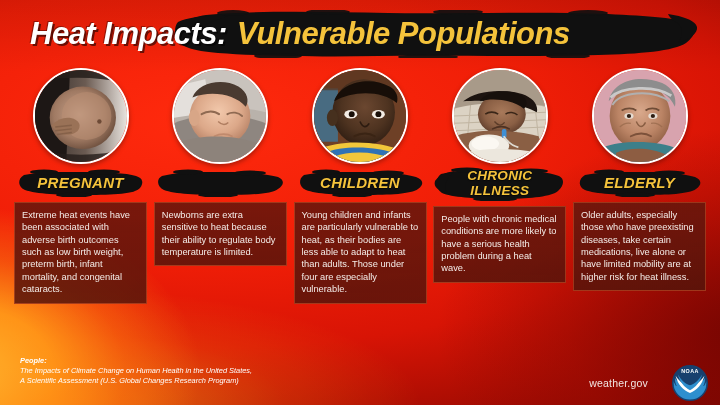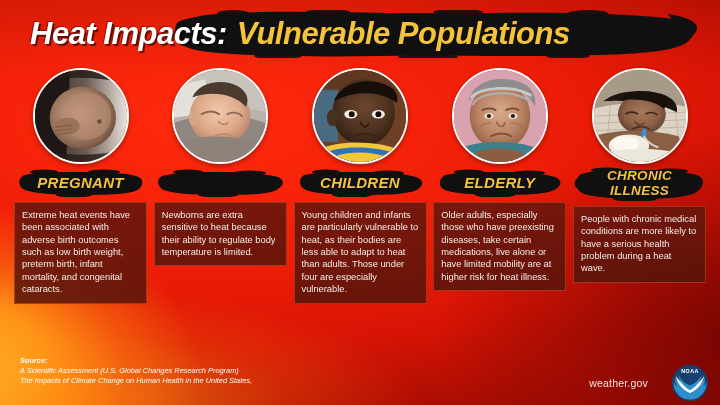--- a/index.html
+++ b/index.html
@@ -262,62 +262,20 @@
       </svg>
       <div class="label-text">CHILDREN</div>
     </div>
     <div class="body-box">Young children and infants are particularly vulnerable to heat, as their bodies are less able to adapt to heat than adults. Those under four are especially vulnerable.</div>
   </div>
 
   <div class="col">
     <div class="photo-wrap">
       <svg viewBox="0 0 100 100">
         <defs>
-          <radialGradient id="p4f" cx="50%" cy="44%" r="60%">
-            <stop offset="0%" stop-color="#d9a98c"></stop>
-              <stop offset="60%" stop-color="#bb8465"></stop>
-            <stop offset="100%" stop-color="#8d5d42"></stop>
-          </radialGradient>
-        </defs>
-        <rect width="100" height="100" fill="#d9a5b0"></rect>
-        <rect x="0" y="0" width="100" height="100" fill="#d8a3ae"></rect>
-        <ellipse cx="50" cy="50" rx="33" ry="36" fill="url(#p4f)"></ellipse>
-        <path d="M16,34 C20,12 48,4 74,14 C86,19 90,30 88,40 C82,26 70,20 52,20 C34,20 22,26 16,34 Z" fill="#8d8d8d"></path>
-        <path d="M18,30 C30,18 66,16 84,28" stroke="#c9c9c9" stroke-width="3" fill="none"></path>
-        <path d="M20,38 C28,24 62,20 82,34" stroke="#b0b0b0" stroke-width="2" fill="none"></path>
-        <path d="M30,44 C35,41 42,41 46,44" stroke="#6f4c36" stroke-width="1.8" fill="none"></path>
-        <path d="M56,44 C60,41 67,41 71,44" stroke="#6f4c36" stroke-width="1.8" fill="none"></path>
-        <ellipse cx="38" cy="50" rx="5" ry="3.2" fill="#e6dcd2"></ellipse>
-        <ellipse cx="64" cy="50" rx="5" ry="3.2" fill="#e6dcd2"></ellipse>
-        <circle cx="38" cy="50" r="2.3" fill="#2e1d12"></circle>
-        <circle cx="64" cy="50" r="2.3" fill="#2e1d12"></circle>
-        <path d="M46,56 C49,63 53,63 56,57" stroke="#8a5f44" stroke-width="1.6" fill="none"></path>
-        <path d="M40,72 C47,68 56,68 62,72" stroke="#7c513a" stroke-width="2" fill="none" stroke-linecap="round"></path>
-        <path d="M28,62 C32,58 36,57 40,58 M62,58 C66,57 70,58 74,62" stroke="#9a6b4d" stroke-width="1.3" fill="none" opacity="0.8"></path>
-        <path d="M10,84 C30,76 70,76 92,86 L100,100 L0,100 Z" fill="#3d7f8a"></path>
-        <path d="M24,90 C38,84 62,84 78,92 L78,100 L24,100 Z" fill="#8d5d42"></path>
-      </svg>
-    </div>
-    <div class="label-brush">
-      <svg class="stroke" viewBox="0 0 133 28" preserveAspectRatio="none">
-        <path d="M12,6 C30,2 54,3 72,3 C94,3 112,5 122,8 C129,11 129,16 123,20 C116,25 94,26 70,26
-                 C46,26 22,25 12,21 C5,18 5,10 12,6 Z" fill="#101010"></path>
-        <ellipse cx="36" cy="3" rx="15" ry="2.4" fill="#101010"></ellipse>
-        <ellipse cx="96" cy="4" rx="16" ry="2.4" fill="#101010"></ellipse>
-        <ellipse cx="62" cy="26" rx="20" ry="2.4" fill="#101010"></ellipse>
-      </svg>
-      <div class="label-text">ELDERLY</div>
-    </div>
-    <div class="body-box">Older adults, especially those who have preexisting diseases, take certain medications, live alone or have limited mobility are at higher risk for heat illness.</div>
-  </div>
-
-  <div class="col">
-    <div class="photo-wrap">
-      <svg viewBox="0 0 100 100">
-        <defs>
           <radialGradient id="p5f" cx="50%" cy="45%" r="62%">
             <stop offset="0%" stop-color="#a8795a"></stop>
               <stop offset="60%" stop-color="#8a5f44"></stop>
             <stop offset="100%" stop-color="#543526"></stop>
           </radialGradient>
         </defs>
         <rect width="100" height="100" fill="#c4b7a6"></rect>
         <path d="M0,0 L100,0 L100,40 L0,48 Z" fill="#a89a89"></path>
         <path d="M0,42 C30,34 72,34 100,40 L100,74 L0,80 Z" fill="#dcd3c4"></path>
         <g stroke="#b5a893" stroke-width="1.1" opacity="0.7">
@@ -347,26 +305,68 @@
         <ellipse cx="98" cy="4" rx="17" ry="2.6" fill="#101010"></ellipse>
         <ellipse cx="62" cy="32" rx="22" ry="2.6" fill="#101010"></ellipse>
         <path d="M2,14 C6,8 14,5 22,4 C14,10 10,18 14,26 C6,24 0,20 2,14 Z" fill="#101010"></path>
       </svg>
       <div class="label-text" style="white-space:pre-line">CHRONIC
 ILLNESS</div>
     </div>
     <div class="body-box">People with chronic medical conditions are more likely to have a serious health problem during a heat wave.</div>
   </div>
 
+  <div class="col">
+    <div class="photo-wrap">
+      <svg viewBox="0 0 100 100">
+        <defs>
+          <radialGradient id="p4f" cx="50%" cy="44%" r="60%">
+            <stop offset="0%" stop-color="#d9a98c"></stop>
+              <stop offset="60%" stop-color="#bb8465"></stop>
+            <stop offset="100%" stop-color="#8d5d42"></stop>
+          </radialGradient>
+        </defs>
+        <rect width="100" height="100" fill="#d9a5b0"></rect>
+        <rect x="0" y="0" width="100" height="100" fill="#d8a3ae"></rect>
+        <ellipse cx="50" cy="50" rx="33" ry="36" fill="url(#p4f)"></ellipse>
+        <path d="M16,34 C20,12 48,4 74,14 C86,19 90,30 88,40 C82,26 70,20 52,20 C34,20 22,26 16,34 Z" fill="#8d8d8d"></path>
+        <path d="M18,30 C30,18 66,16 84,28" stroke="#c9c9c9" stroke-width="3" fill="none"></path>
+        <path d="M20,38 C28,24 62,20 82,34" stroke="#b0b0b0" stroke-width="2" fill="none"></path>
+        <path d="M30,44 C35,41 42,41 46,44" stroke="#6f4c36" stroke-width="1.8" fill="none"></path>
+        <path d="M56,44 C60,41 67,41 71,44" stroke="#6f4c36" stroke-width="1.8" fill="none"></path>
+        <ellipse cx="38" cy="50" rx="5" ry="3.2" fill="#e6dcd2"></ellipse>
+        <ellipse cx="64" cy="50" rx="5" ry="3.2" fill="#e6dcd2"></ellipse>
+        <circle cx="38" cy="50" r="2.3" fill="#2e1d12"></circle>
+        <circle cx="64" cy="50" r="2.3" fill="#2e1d12"></circle>
+        <path d="M46,56 C49,63 53,63 56,57" stroke="#8a5f44" stroke-width="1.6" fill="none"></path>
+        <path d="M40,72 C47,68 56,68 62,72" stroke="#7c513a" stroke-width="2" fill="none" stroke-linecap="round"></path>
+        <path d="M28,62 C32,58 36,57 40,58 M62,58 C66,57 70,58 74,62" stroke="#9a6b4d" stroke-width="1.3" fill="none" opacity="0.8"></path>
+        <path d="M10,84 C30,76 70,76 92,86 L100,100 L0,100 Z" fill="#3d7f8a"></path>
+        <path d="M24,90 C38,84 62,84 78,92 L78,100 L24,100 Z" fill="#8d5d42"></path>
+      </svg>
+    </div>
+    <div class="label-brush">
+      <svg class="stroke" viewBox="0 0 133 28" preserveAspectRatio="none">
+        <path d="M12,6 C30,2 54,3 72,3 C94,3 112,5 122,8 C129,11 129,16 123,20 C116,25 94,26 70,26
+                 C46,26 22,25 12,21 C5,18 5,10 12,6 Z" fill="#101010"></path>
+        <ellipse cx="36" cy="3" rx="15" ry="2.4" fill="#101010"></ellipse>
+        <ellipse cx="96" cy="4" rx="16" ry="2.4" fill="#101010"></ellipse>
+        <ellipse cx="62" cy="26" rx="20" ry="2.4" fill="#101010"></ellipse>
+      </svg>
+      <div class="label-text">ELDERLY</div>
+    </div>
+    <div class="body-box">Older adults, especially those who have preexisting diseases, take certain medications, live alone or have limited mobility are at higher risk for heat illness.</div>
+  </div>
+
 </div>
 
 <div id="source">
-  <div class="s-label">Source:</div>
+  <div class="s-label">People:</div>
+  <div class="s-line">The Impacts of Climate Change on Human Health in the United States,</div>
   <div class="s-line">A Scientific Assessment (U.S. Global Changes Research Program)</div>
-  <div class="s-line">The Impacts of Climate Change on Human Health in the United States,</div>
 </div>
 
 <div id="brand">
   <div id="weather-gov">weather.gov</div>
   <svg id="noaa-logo" viewBox="0 0 100 100">
     <circle cx="50" cy="50" r="48" fill="#18406e"></circle>
     <path d="M50,2 A48,48 0 0,1 98,50 A48,48 0 0,1 50,98 A48,48 0 0,1 2,50
              A48,48 0 0,1 50,2 Z" fill="#18406e"></path>
     <path d="M4,44 A48,48 0 0,0 96,44 L96,56 A48,48 0 0,1 4,56 Z" fill="#2e8fce"></path>
     <path d="M50,98 A48,48 0 0,0 97,58 L3,58 A48,48 0 0,0 50,98 Z" fill="#2e8fce"></path>

